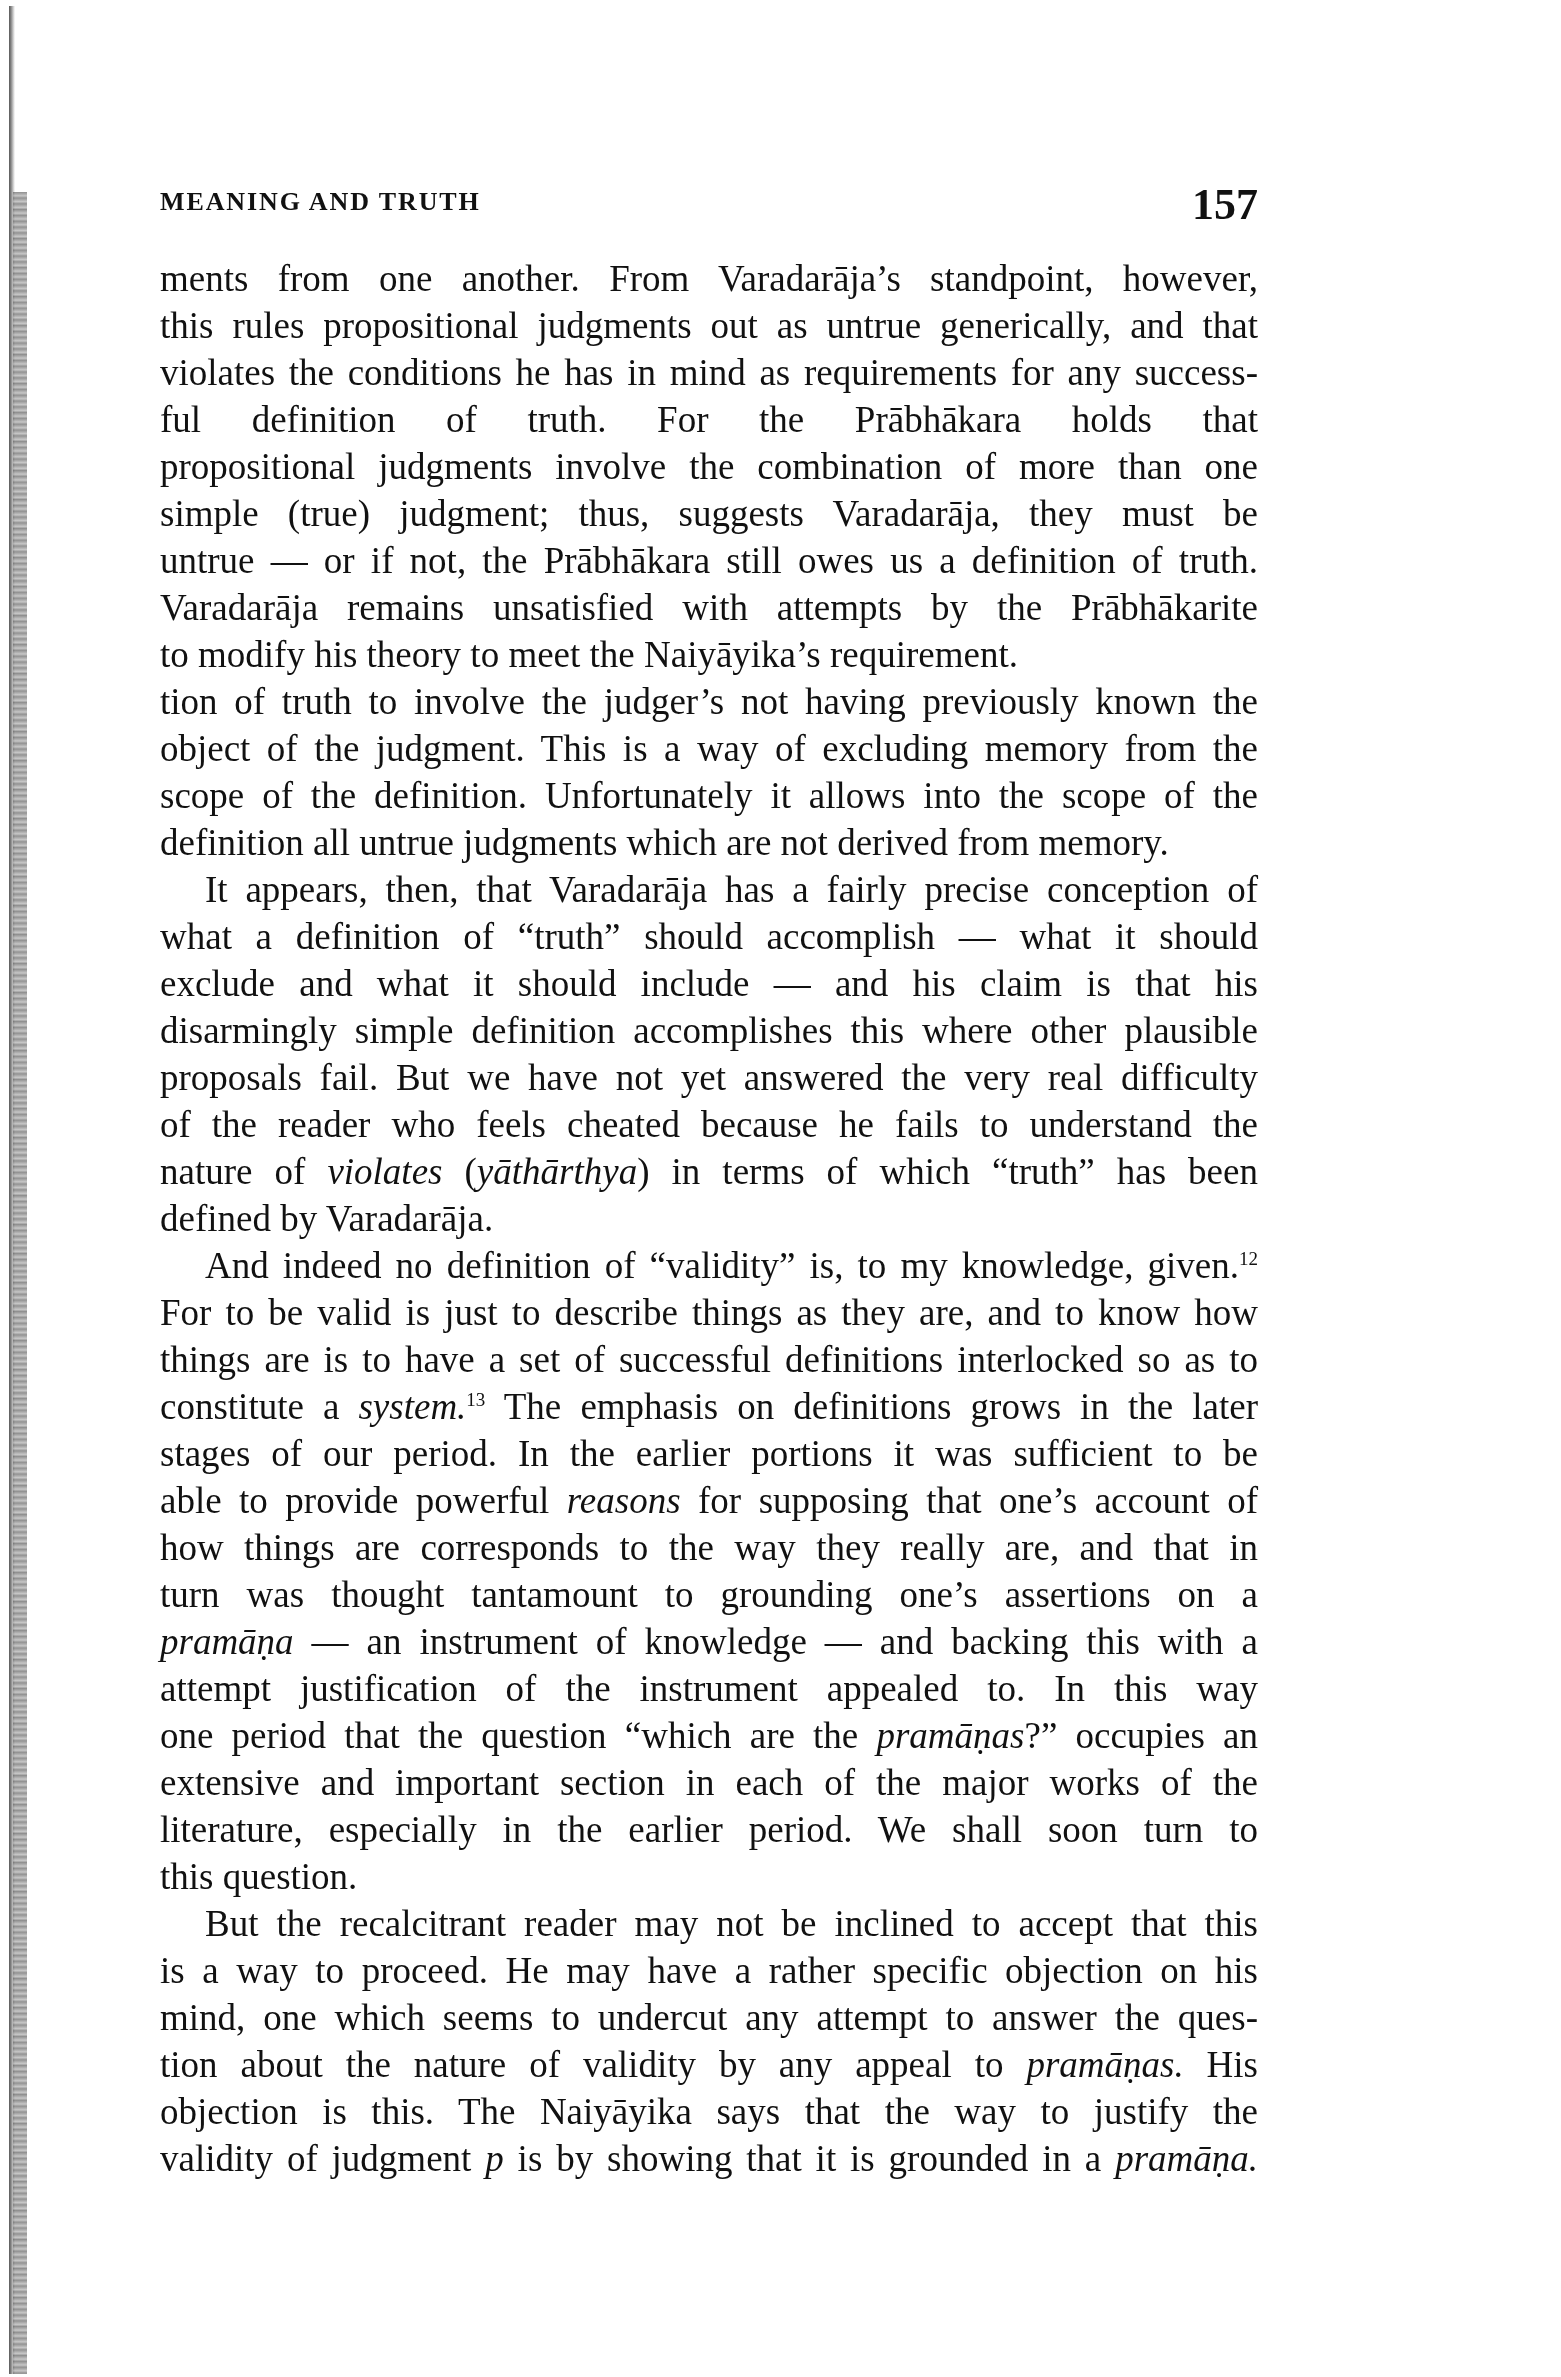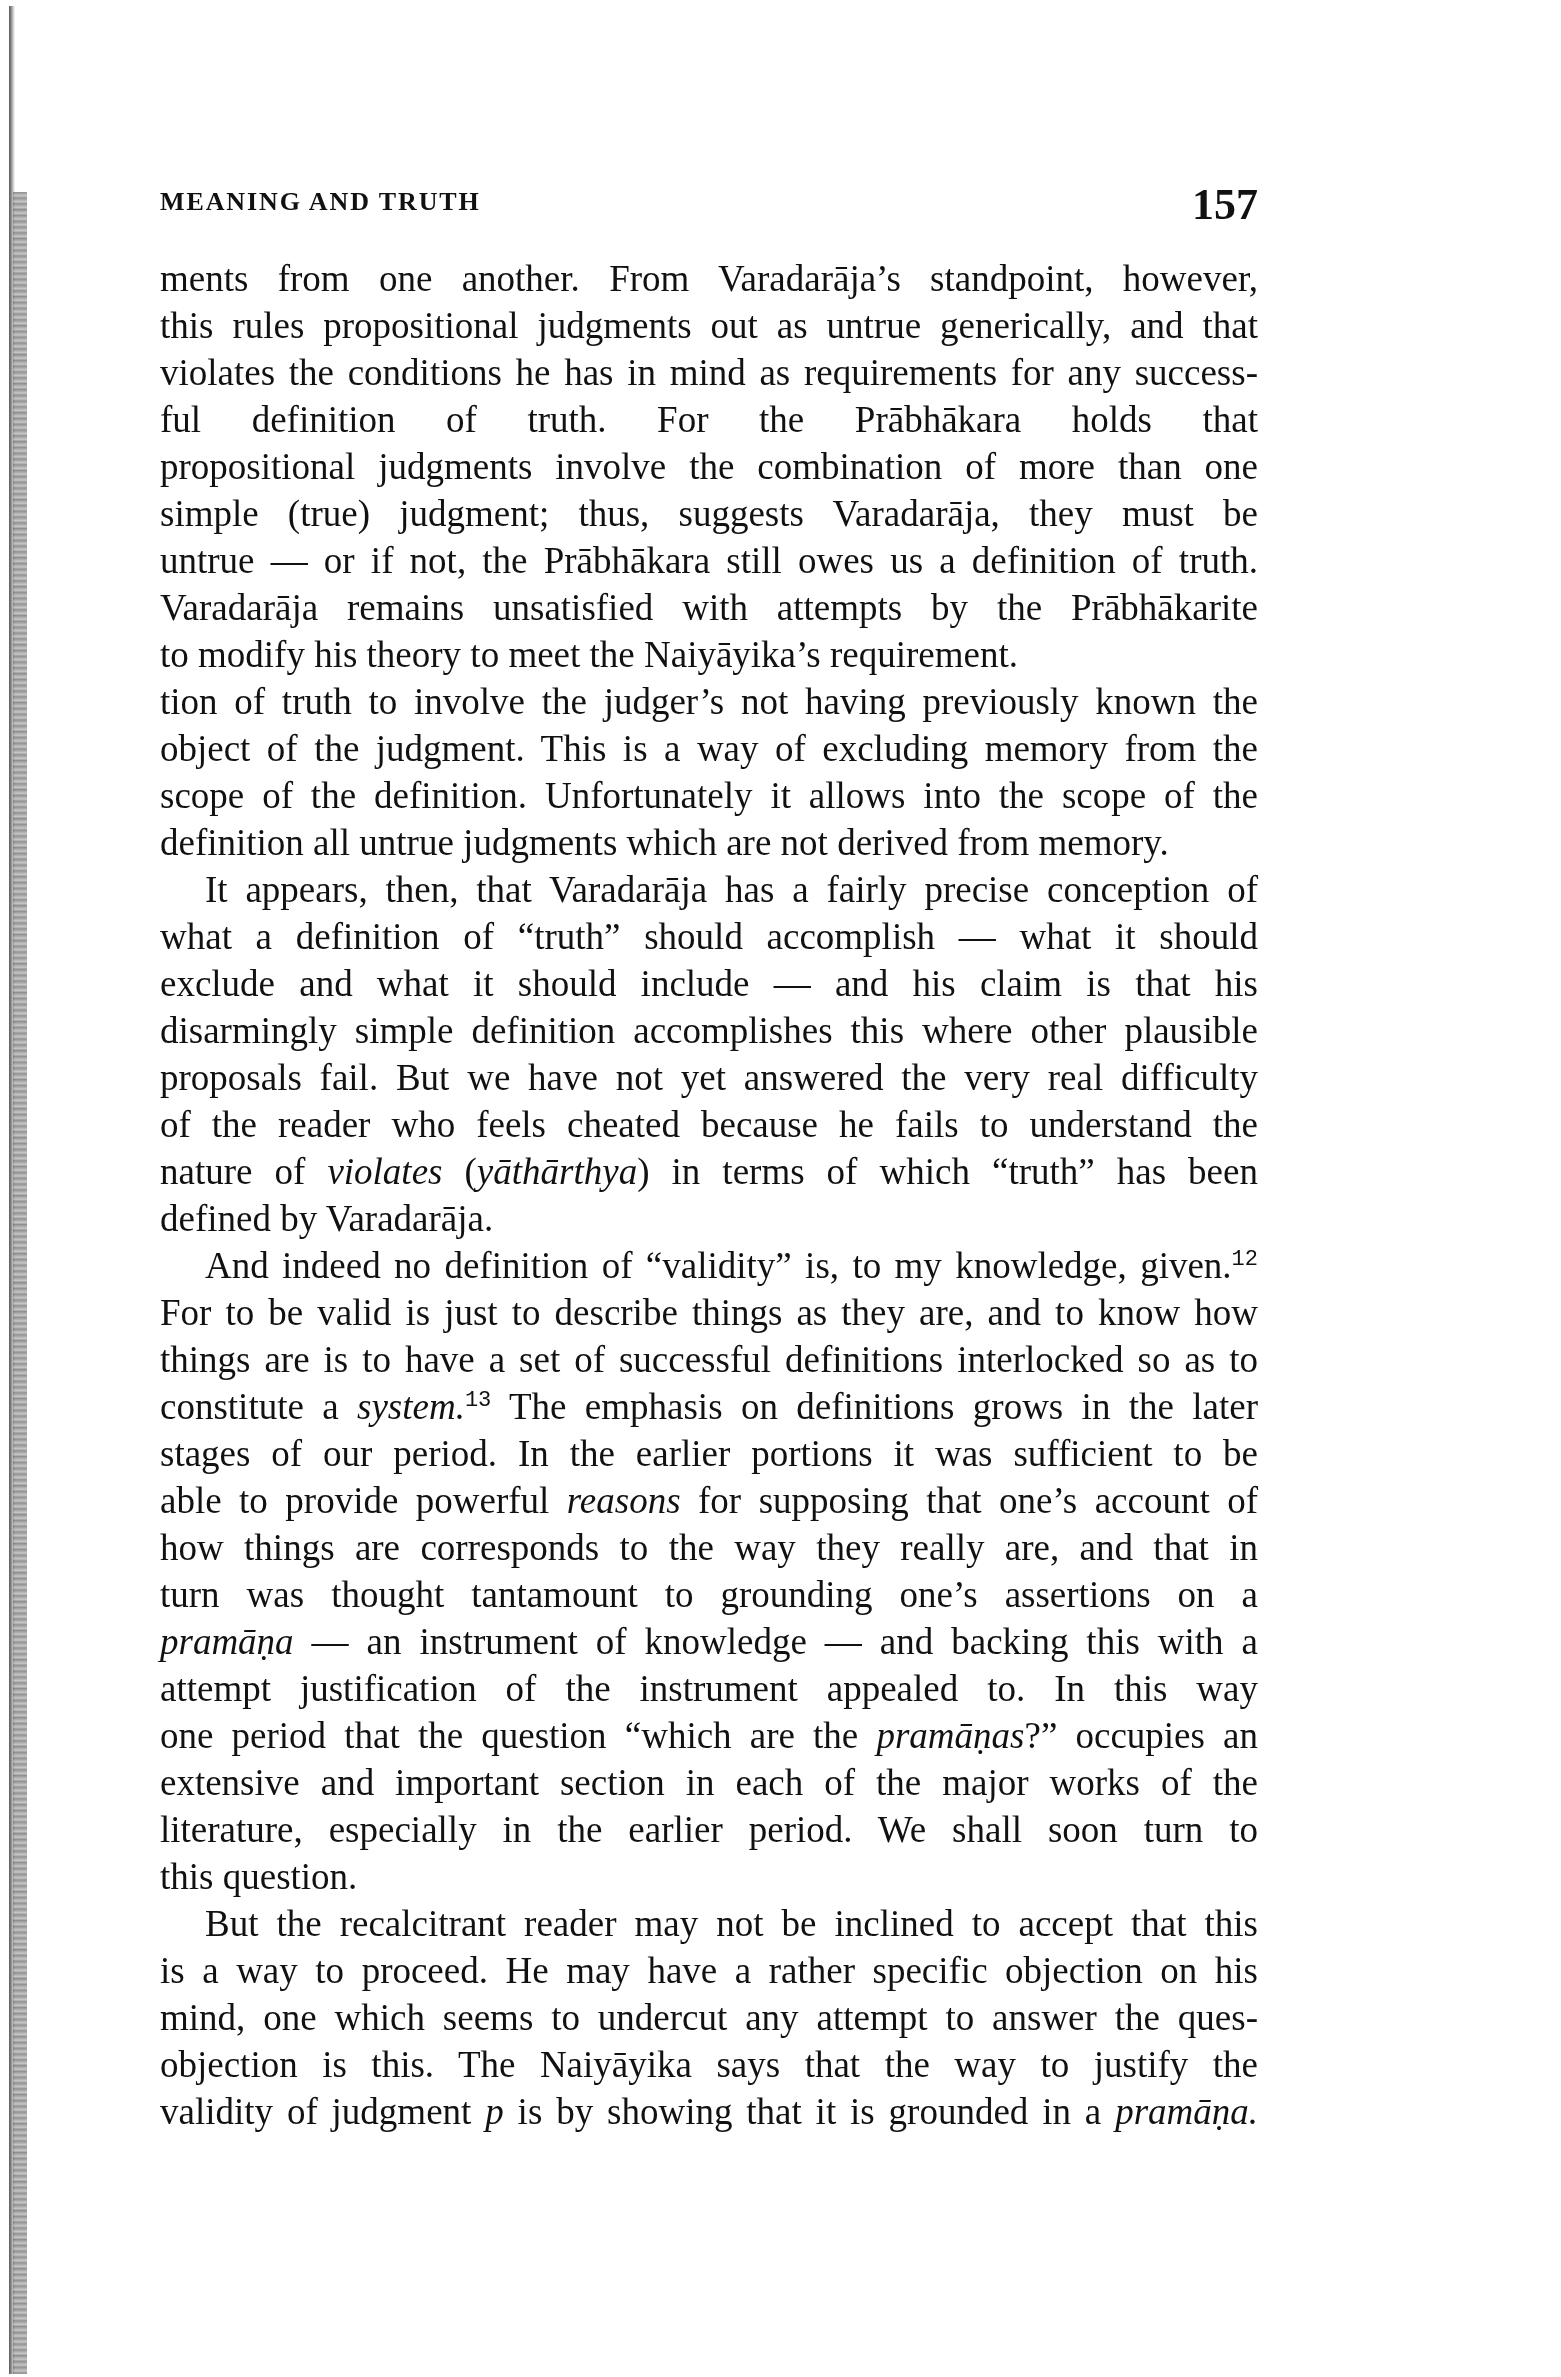--- a/index.html
+++ b/index.html
@@ -71,21 +71,21 @@
     text-align-last: justify;
     overflow: visible;
   }
   .line.last {
     text-align-last: left;
   }
   .line.indent {
     padding-left: 45px;
   }
   .line i { font-style: italic; }
-  sup { font-size: 22px; line-height: 0; vertical-align: super; font-family: Liberation Mono, monospace; }
+  sup { font-size: 19px; line-height: 0; vertical-align: super; }
 </style>
 </head>
 <body>
 
 <div class="scan-edge"></div>
 <div class="scan-edge dark"></div>
 
 <div class="running-head">
   <span class="running-title">MEANING AND TRUTH</span>
   <span class="page-number">157</span>
@@ -123,16 +123,17 @@
     <div class="line"><span>turn was thought tantamount to grounding one’s assertions on a</span></div>
     <div class="line"><i>pramāṇa</i><span> — an instrument of knowledge — and backing this with a</span></div>
     <div class="line"><span>attempt justification of the instrument appealed to.  In this way</span></div>
     <div class="line"><span>one period that the question “which are the </span><i>pramāṇas</i><span>?” occupies an</span></div>
     <div class="line"><span>extensive and important section in each of the major works of the</span></div>
     <div class="line"><span>literature, especially in the earlier period.  We shall soon turn to</span></div>
     <div class="line last"><span>this question.</span></div>
     <div class="line indent"><span>But the recalcitrant reader may not be inclined to accept that this</span></div>
     <div class="line"><span>is a way to proceed.  He may have a rather specific objection on his</span></div>
     <div class="line"><span>mind, one which seems to undercut any attempt to answer the ques-</span></div>
+    <div class="line"><span>tion about the nature of validity by any appeal to </span><i>pramāṇas.</i><span>  His</span></div>
     <div class="line"><span>objection is this.  The Naiyāyika says that the way to justify the</span></div>
     <div class="line"><span>validity of judgment </span><i>p</i><span> is by showing that it is grounded in a </span><i>pramāṇa.</i></div>
   </div>
 
 
 </body></html>

